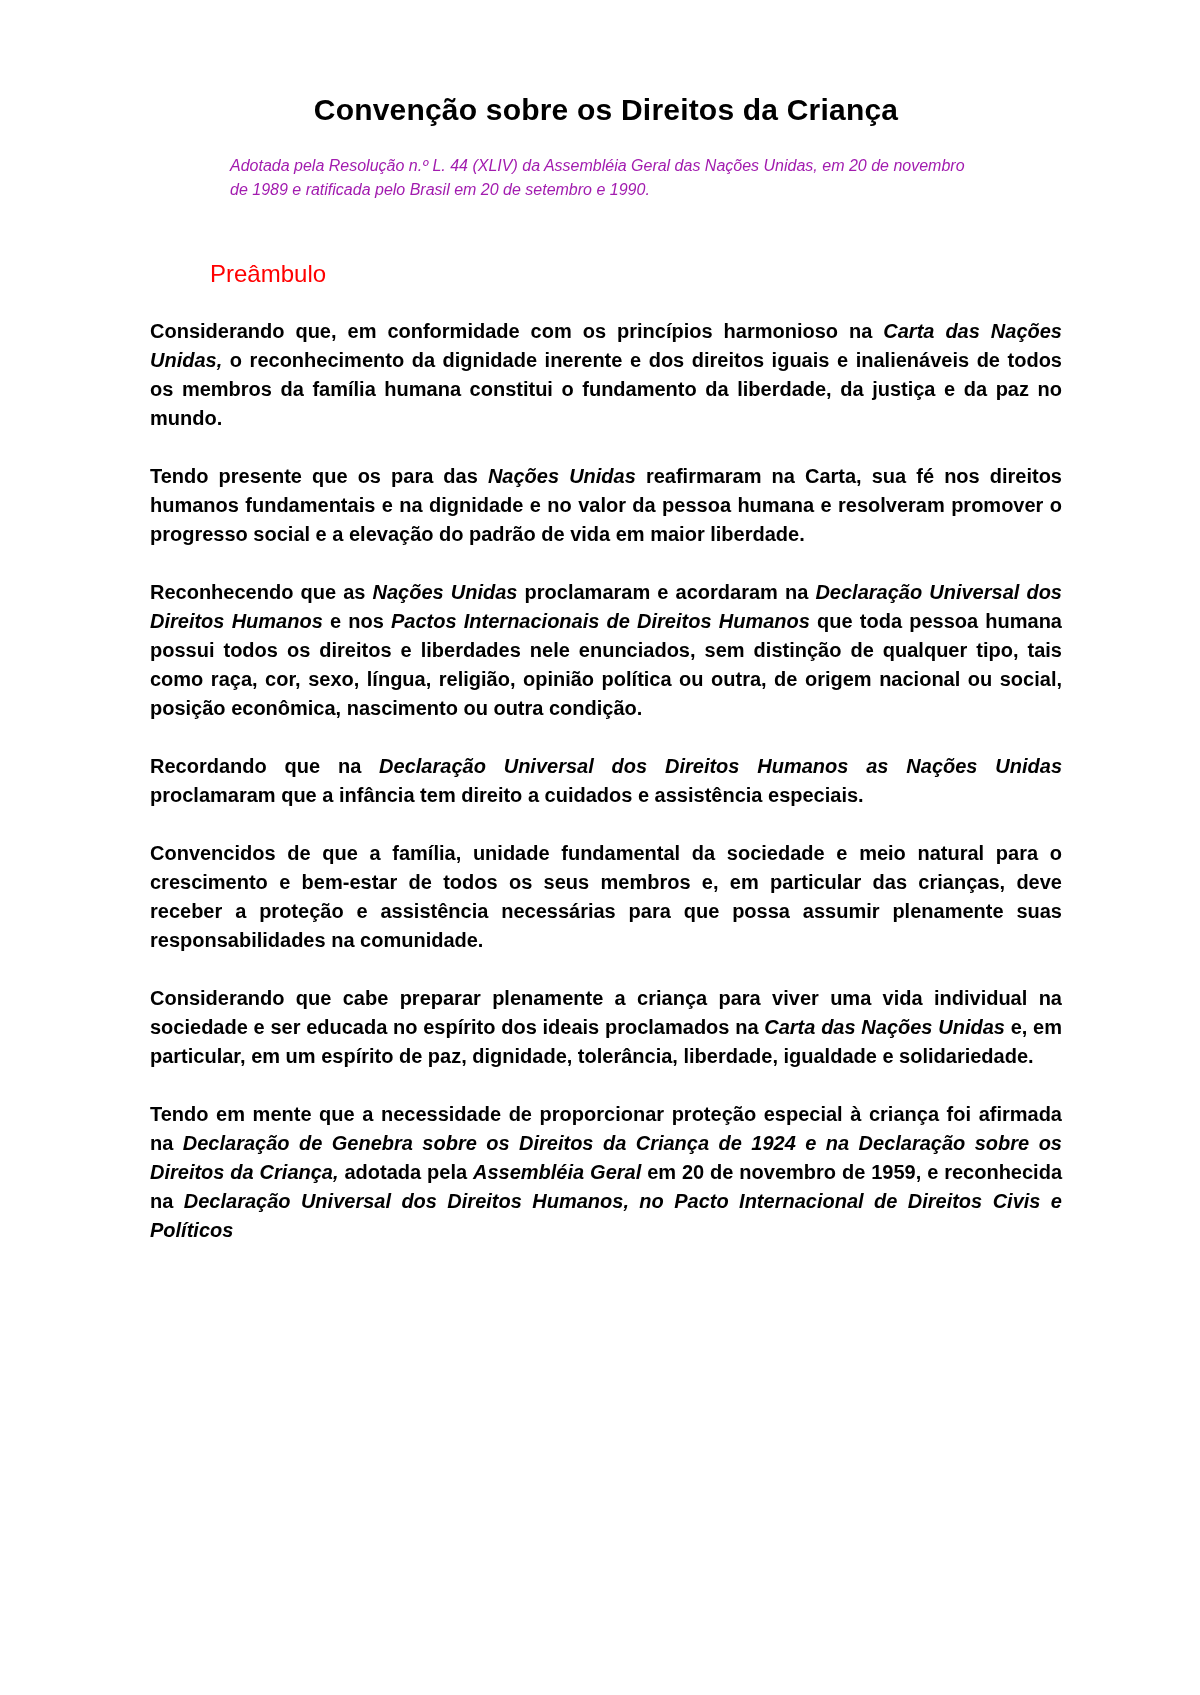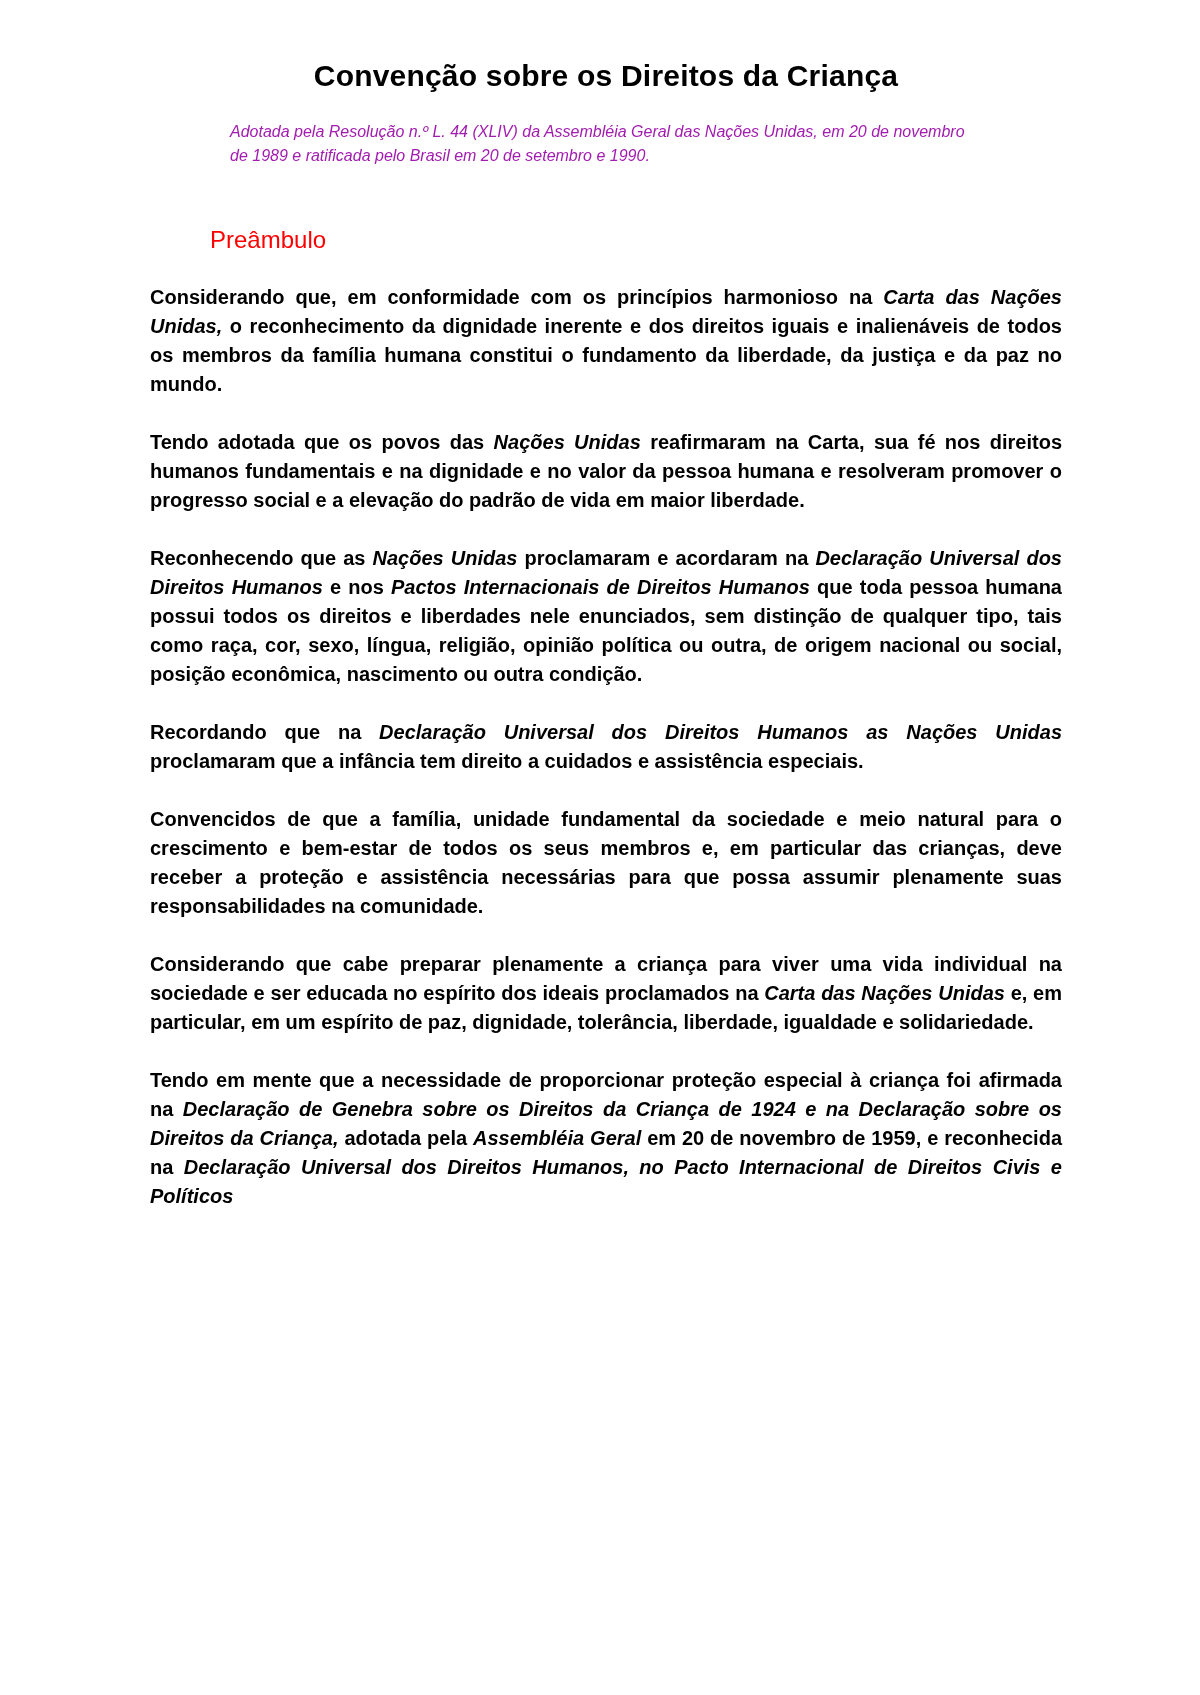--- a/index.html
+++ b/index.html
@@ -6,21 +6,21 @@
   body {
     width: 1200px; height: 1695px;
     overflow: hidden;
     font-family: "Liberation Sans", sans-serif;
     color: #000000;
     position: relative;
   }
   .page {
     box-sizing: border-box;
     width: 1200px; height: 1695px;
-    padding: 56px 138px 0 150px;
+    padding: 90px 138px 0 150px;
   }
   .doc-title {
     margin: 0;
     width: 912px;
     text-align: center;
     font-size: 30px;
     line-height: 40px;
     font-weight: bold;
     letter-spacing: 0.2px;
   }
@@ -61,20 +61,20 @@
 <div class="page">
   <h1 class="doc-title">Convenção sobre os Direitos da Criança</h1>
 
   <p class="doc-subtitle">Adotada pela Resolução n.º L. 44 (XLIV) da Assembléia Geral das Nações Unidas, em 20 de novembro de 1989 e ratificada pelo Brasil em 20 de setembro e 1990.</p>
 
   <h2 class="section-heading" style="color: rgb(255, 0, 0);">Preâmbulo</h2>
 
 
   <div id="paragraphs">
       <p class="para"><span>Considerando que, em conformidade com os princípios harmonioso na </span><em>Carta das Nações Unidas,</em><span> o reconhecimento da dignidade inerente e dos direitos iguais e inalienáveis de todos os membros da família humana constitui o fundamento da liberdade, da justiça e da paz no mundo.</span></p>
-      <p class="para"><span>Tendo adotada que os povos das </span><em>Nações Unidas</em><span> reafirmaram na Carta, sua fé nos direitos humanos fundamentais e na dignidade e no valor da pessoa humana e resolveram promover o progresso social e a elevação do padrão de vida em maior liberdade.</span></p>
+      <p class="para"><span>Tendo presente que os para das </span><em>Nações Unidas</em><span> reafirmaram na Carta, sua fé nos direitos humanos fundamentais e na dignidade e no valor da pessoa humana e resolveram promover o progresso social e a elevação do padrão de vida em maior liberdade.</span></p>
       <p class="para"><span>Reconhecendo que as </span><em>Nações Unidas</em><span> proclamaram e acordaram na </span><em>Declaração Universal dos Direitos Humanos</em><span> e nos </span><em>Pactos Internacionais de Direitos Humanos</em><span> que toda pessoa humana possui todos os direitos e liberdades nele enunciados, sem distinção de qualquer tipo, tais como raça, cor, sexo, língua, religião, opinião política ou outra, de origem nacional ou social, posição econômica, nascimento ou outra condição.</span></p>
       <p class="para"><span>Recordando que na </span><em>Declaração Universal dos Direitos Humanos as Nações Unidas</em><span> proclamaram que a infância tem direito a cuidados e assistência especiais.</span></p>
       <p class="para"><span>Convencidos de que a família, unidade fundamental da sociedade e meio natural para o crescimento e bem-estar de todos os seus membros e, em particular das crianças, deve receber a proteção e assistência necessárias para que possa assumir plenamente suas responsabilidades na comunidade.</span></p>
       <p class="para"><span>Considerando que cabe preparar plenamente a criança para viver uma vida individual na sociedade e ser educada no espírito dos ideais proclamados na </span><em>Carta das Nações Unidas</em><span> e, em particular, em um espírito de paz, dignidade, tolerância, liberdade, igualdade e solidariedade.</span></p>
       <p class="para"><span>Tendo em mente que a necessidade de proporcionar proteção especial à criança foi afirmada na </span><em>Declaração de Genebra sobre os Direitos da Criança de 1924 e na Declaração sobre os Direitos da Criança,</em><span> adotada pela </span><em>Assembléia Geral</em><span> em 20 de novembro de 1959, e reconhecida na </span><em>Declaração Universal dos Direitos Humanos, no Pacto Internacional de Direitos Civis e Políticos</em></p>
     </div>
 </div>
 
 </body></html>

